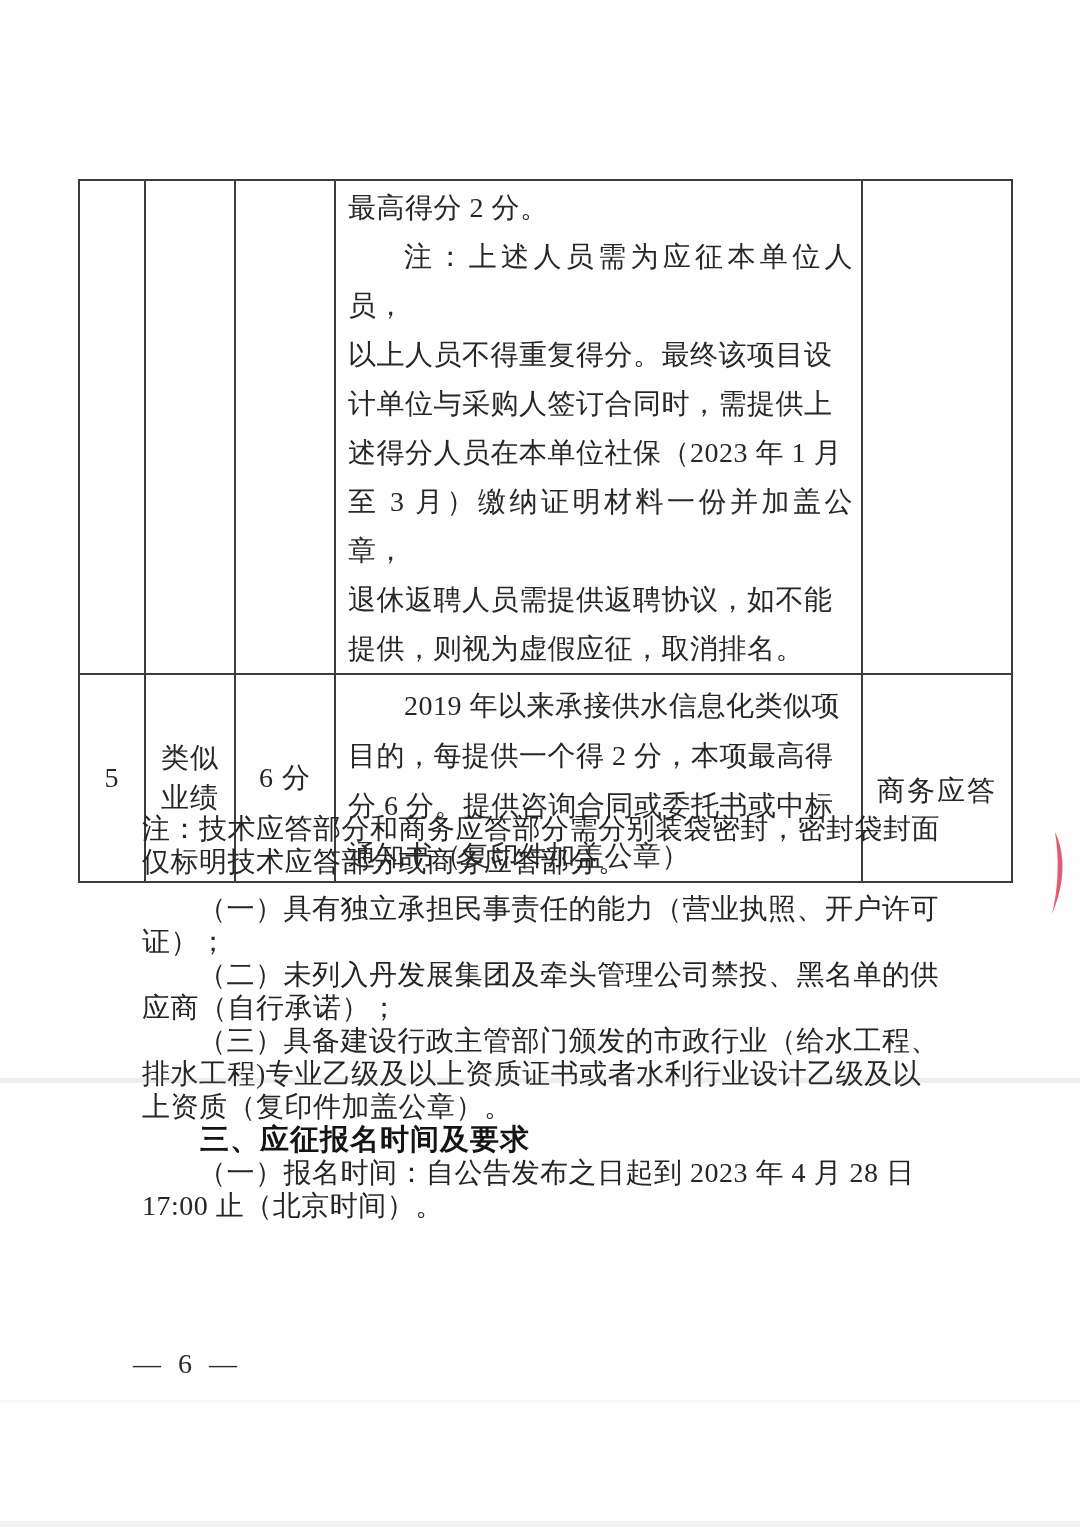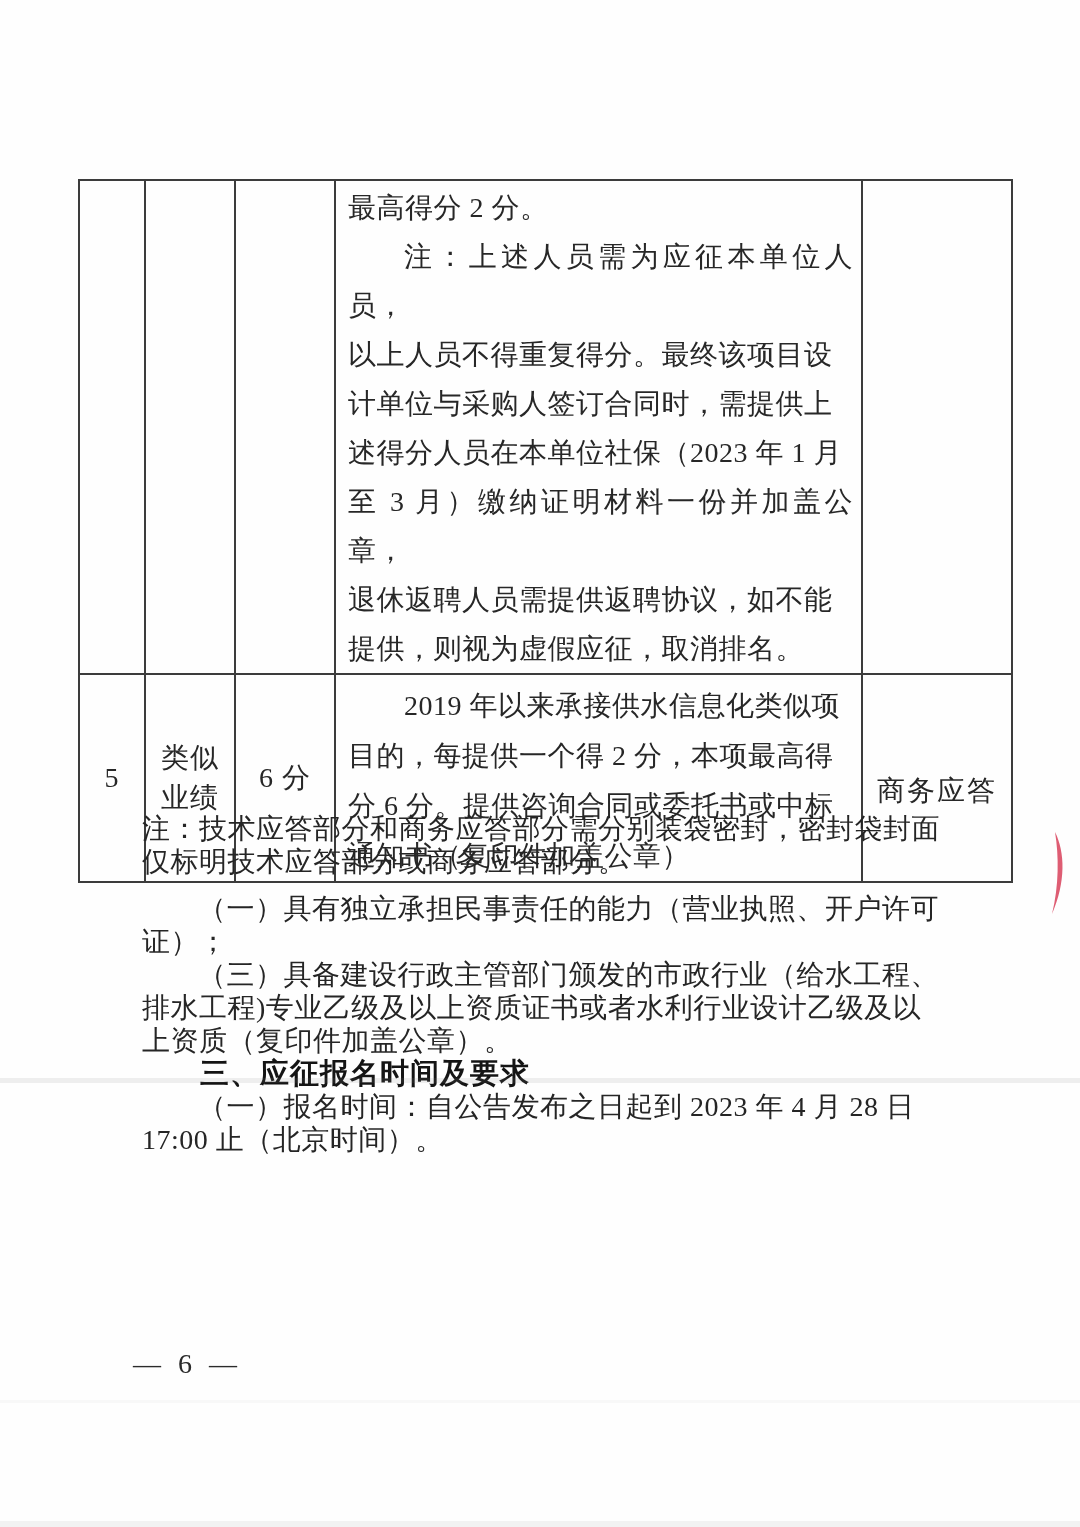--- a/index.html
+++ b/index.html
@@ -157,20 +157,22 @@
         <td class="cell-resp">商务应答</td>
       </tr>
     </tbody>
   </table>
 
   <div class="content">
     <div class="note">注：技术应答部分和商务应答部分需分别装袋密封，密封袋封面
 仅标明技术应答部分或商务应答部分。</div>
     <div class="item">（一）具有独立承担民事责任的能力（营业执照、开户许可
 证）；</div>
+    <div class="item">（二）未列入丹发展集团及牵头管理公司禁投、黑名单的供
+应商（自行承诺）；</div>
     <div class="item">（三）具备建设行政主管部门颁发的市政行业（给水工程、
 排水工程)专业乙级及以上资质证书或者水利行业设计乙级及以
 上资质（复印件加盖公章）。</div>
     <div class="heading">三、应征报名时间及要求</div>
     <div class="item">（一）报名时间：自公告发布之日起到 2023 年 4 月 28 日
 17:00 止（北京时间）。</div>
   </div>
 
   <div class="page-number">— 6 —</div>
 

